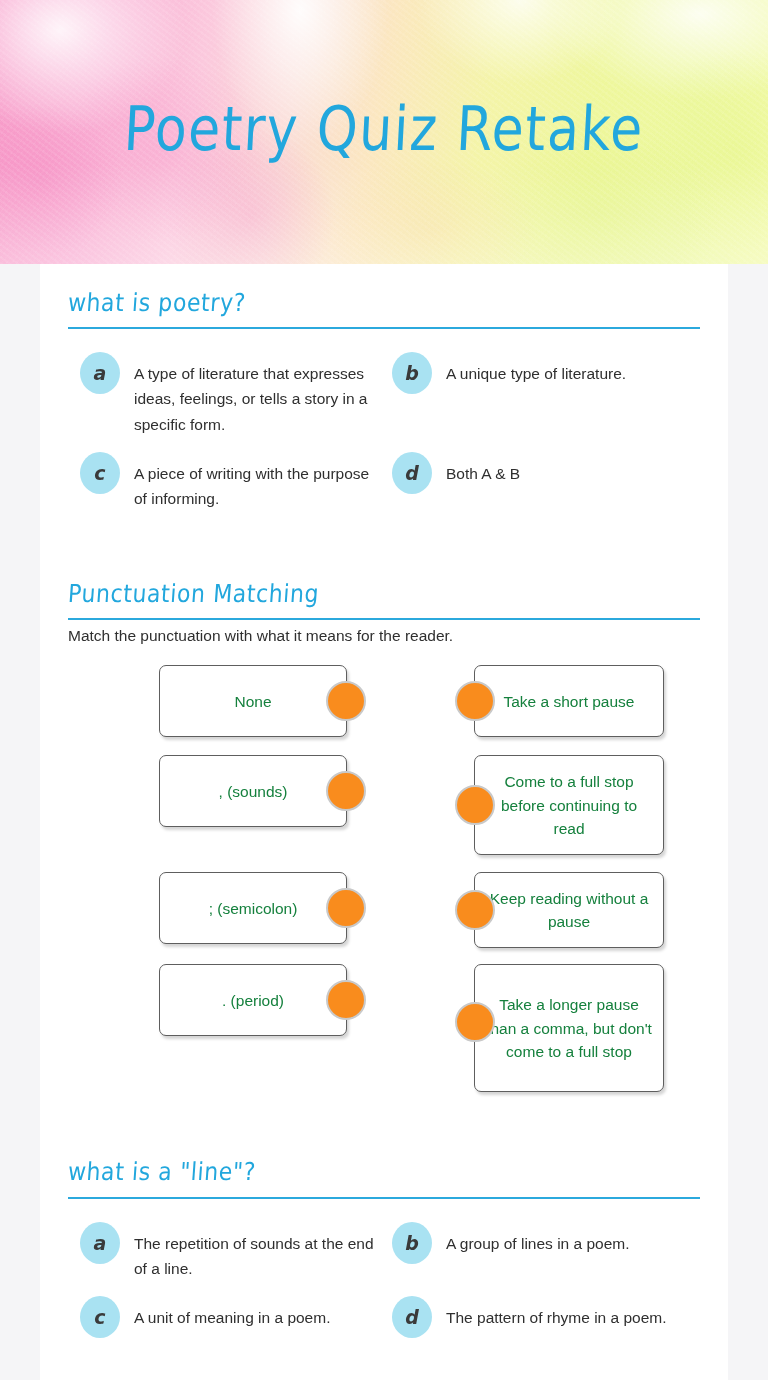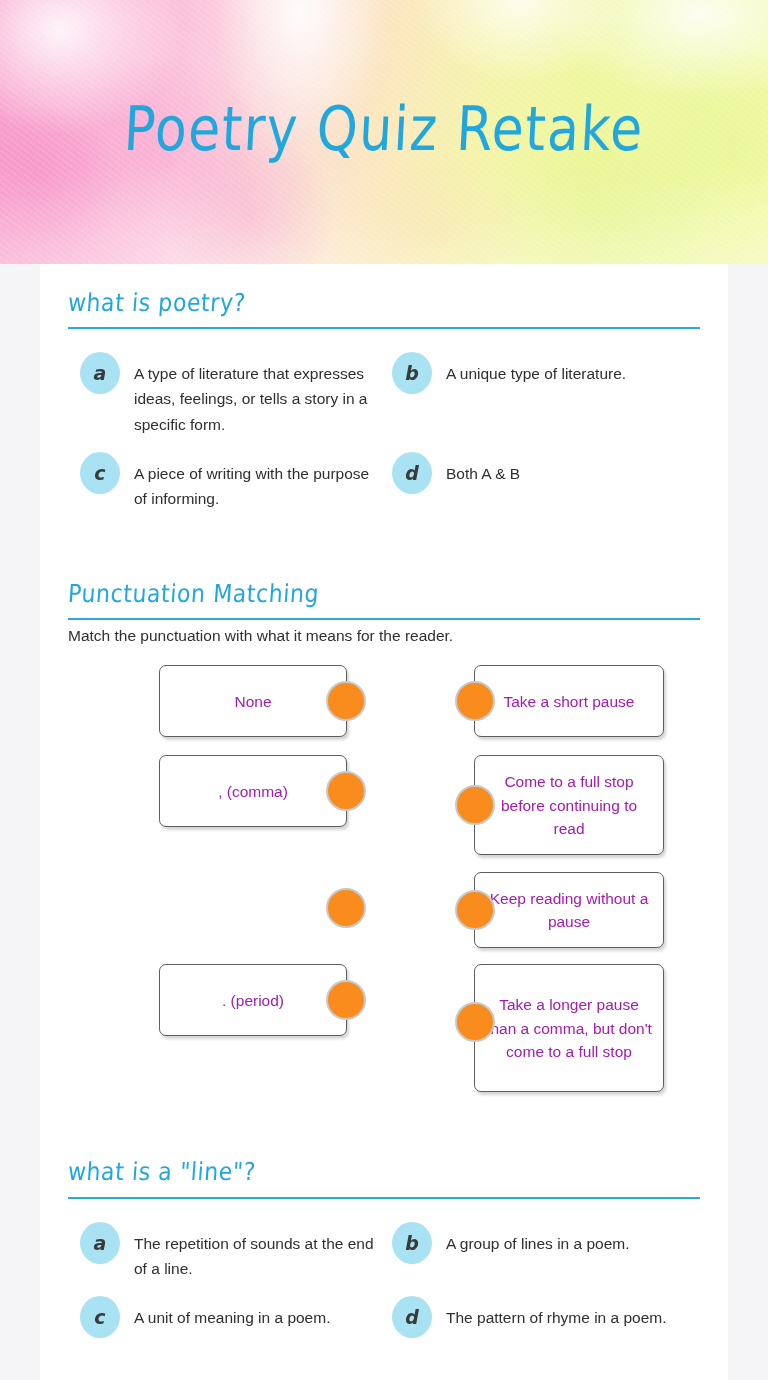--- a/index.html
+++ b/index.html
@@ -172,21 +172,21 @@
     position: absolute;
     border: 1px solid #5e5e5e;
     border-radius: 7px;
     background: #ffffff;
     box-shadow: 2px 3px 3px rgba(0,0,0,0.17);
     display: flex;
     align-items: center;
     justify-content: center;
     text-align: center;
     font-size: 15.5px;
-    color: #a21caf;
+    color: #15803d;
     line-height: 1.52;
     padding: 6px 10px;
   }
   .mbox.left  { left: 91px;  width: 188px; }
   .mbox.right { left: 406px; width: 190px; }
 
   .dot {
     position: absolute;
     width: 40px;
     height: 40px;
@@ -261,29 +261,32 @@
           <span>None</span>
         </div>
         <div class="dot" style="left:258px;top:16px;"></div>
 
         <div class="mbox right" style="top:0px;height:72px;">
           <span>Take a short pause</span>
         </div>
         <div class="dot" style="left:387px;top:16px;"></div>
 
         <div class="mbox left" style="top:90px;height:72px;">
-          <span>, (comma)</span>
+          <span>, (sounds)</span>
         </div>
         <div class="dot" style="left:258px;top:106px;"></div>
 
         <div class="mbox right" style="top:90px;height:100px;">
           <span>Come to a full stop before continuing to read</span>
         </div>
         <div class="dot" style="left:387px;top:120px;"></div>
 
+        <div class="mbox left" style="top:207px;height:72px;">
+          <span>; (semicolon)</span>
+        </div>
         <div class="dot" style="left:258px;top:223px;"></div>
 
         <div class="mbox right" style="top:207px;height:76px;text-align:center;">
           <span>Keep reading without a pause</span>
         </div>
         <div class="dot" style="left:387px;top:225px;"></div>
 
         <div class="mbox left" style="top:299px;height:72px;">
           <span>. (period)</span>
         </div>

